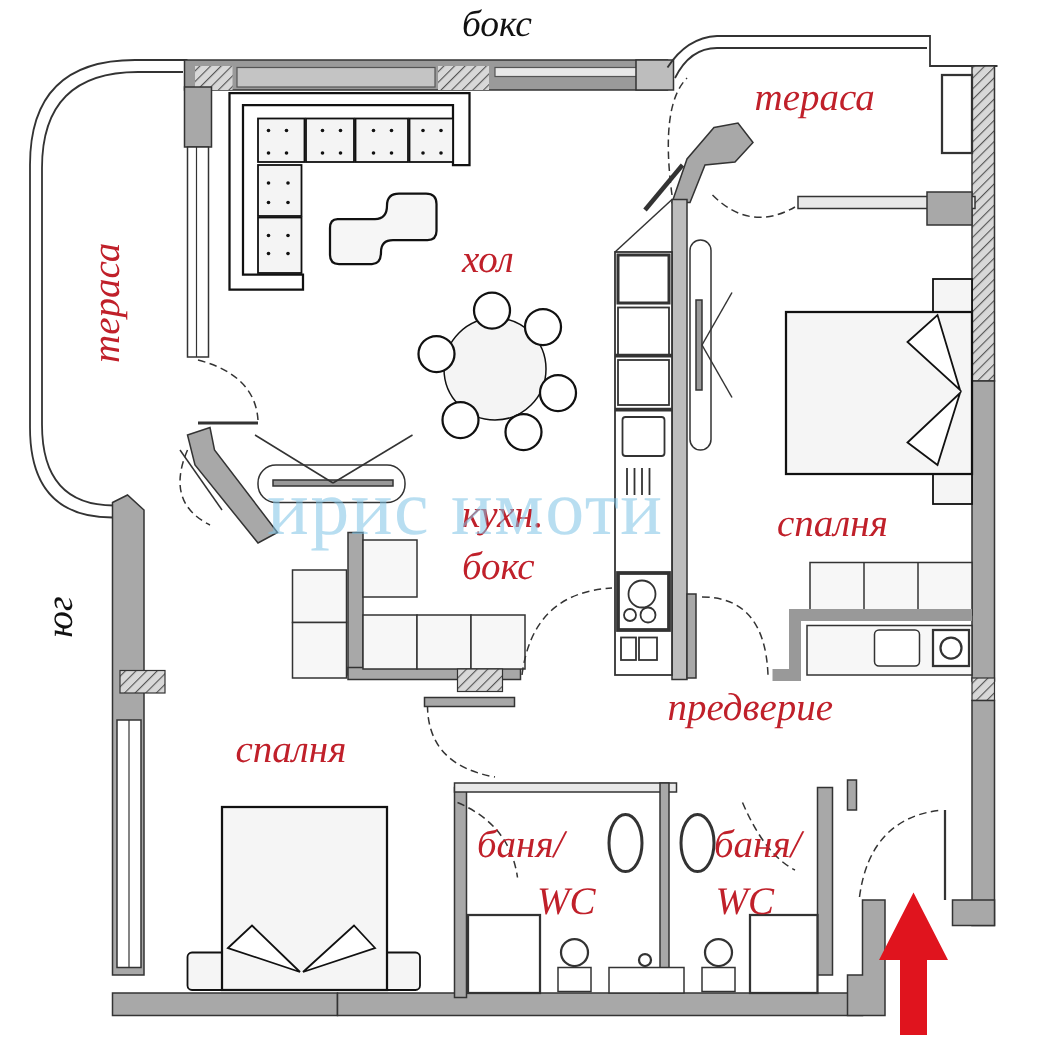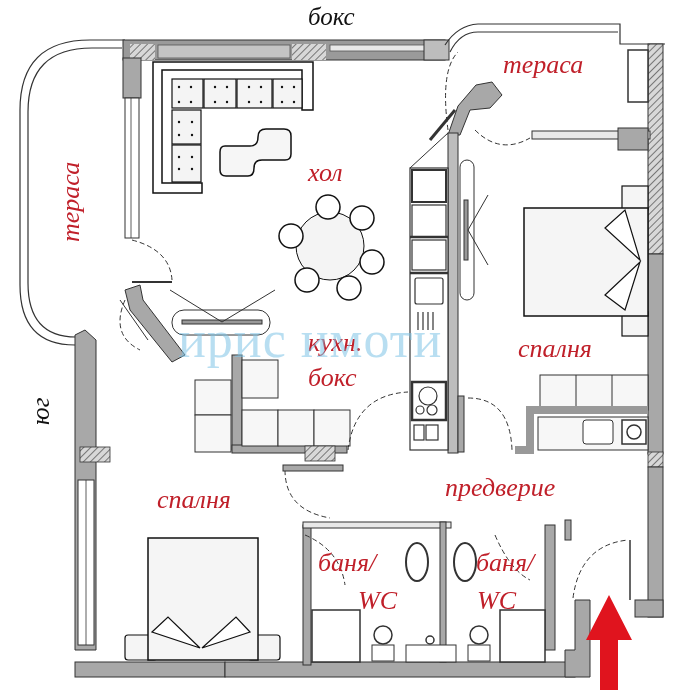--- a/index.html
+++ b/index.html
@@ -264,19 +264,19 @@
 <div class="lbl dir" style="left:308px;top:4px;">бокс</div>
 <div class="lbl dir vert" style="left:28px;top:425px;transform:rotate(-90deg);">юг</div>
 
 <div class="lbl room vert" style="left:58px;top:242px;transform:rotate(-90deg);">тераса</div>
 <div class="lbl room" style="left:503px;top:52px;">тераса</div>
 <div class="lbl room" style="left:298px;top:160px;margin-left:10px;">хол</div>
 <div class="lbl room" style="left:308px;top:330px;text-align:center;">кухн.</div>
 <div class="lbl room" style="left:308px;top:365px;">бокс</div>
 <div class="lbl room" style="left:518px;top:336px;">спалня</div>
 <div class="lbl room" style="left:157px;top:487px;">спалня</div>
-<div class="lbl room" style="left:445px;top:475px;">предверие</div>
+<div class="lbl room" style="left:445px;top:459px;">предверие</div>
 <div class="lbl room" style="left:318px;top:550px;">баня/</div>
 <div class="lbl room" style="left:358px;top:588px;">WC</div>
 <div class="lbl room" style="left:476px;top:550px;">баня/</div>
 <div class="lbl room" style="left:477px;top:588px;">WC</div>
 
 <div class="wm" style="left:178px;top:310px;">ирис имоти</div>
 
 </body></html>

